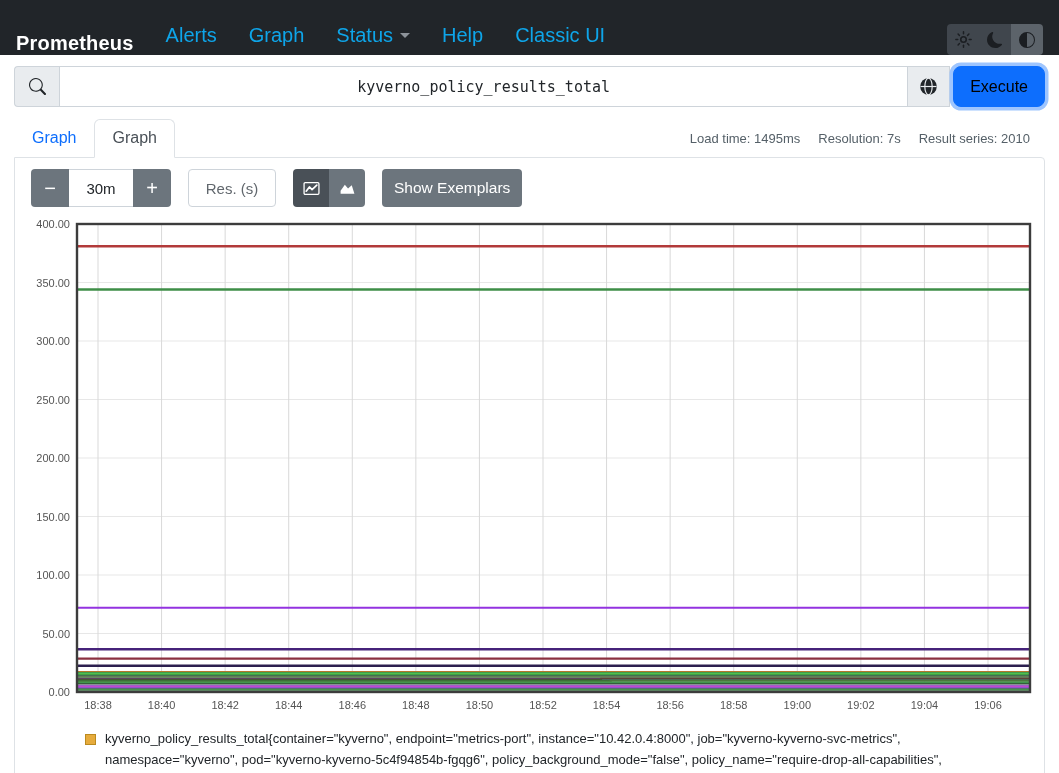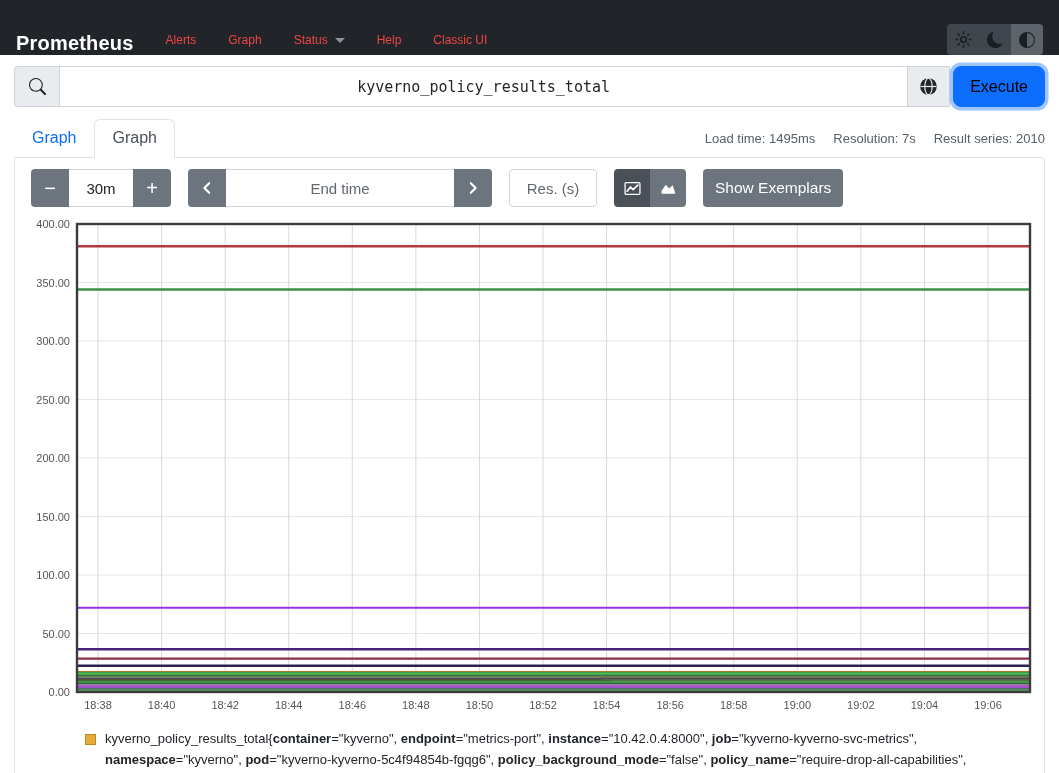--- a/index.html
+++ b/index.html
@@ -2,21 +2,21 @@
 <html><head>
 <meta charset="utf-8">
 <style>
   * { box-sizing: border-box; margin: 0; padding: 0; }
   html,body { width:1059px; height:773px; overflow:hidden; background:#fff;
     font-family:"Liberation Sans","DejaVu Sans",sans-serif; color:#212529; }
 
   
   .navbar { height:55px; background:#212529; display:flex; align-items:flex-end; padding:0 16px; }
   .brand { color:#fff; font-size:20px; font-weight:600; margin-right:24px; letter-spacing:.2px; }
-  .nav-link { color:#ef4444; font-size:12px; padding:8px 8px; margin-right:16px; cursor:pointer; display:flex; align-items:center; }
+  .nav-link { color:#0ea5e9; font-size:20px; padding:8px 8px; margin-right:16px; cursor:pointer; display:flex; align-items:center; }
   .caret { display:inline-block; width:0; height:0; border-left:5px solid transparent; border-right:5px solid transparent; border-top:5px solid #8d939a; margin-left:7px; }
   .theme-group { margin-left:auto; display:flex; border-radius:4px; overflow:hidden; }
   .theme-btn { width:32px; height:31px; background:#40464d; display:flex; align-items:center; justify-content:center; cursor:pointer; border:none; }
   .theme-btn.active { background:#5c636a; }
   .theme-btn svg { display:block; }
 
   
   .query-section { padding:11px 14px 8px; display:flex; }
   .input-group { display:flex; flex:1; height:41px; }
   .ig-addon { background:#e9ecef; border:1px solid #ced4da; width:45px; display:flex; align-items:center; justify-content:center; }
@@ -26,21 +26,21 @@
     font-family:"DejaVu Sans Mono","Liberation Mono",monospace; font-size:15px; color:#212529; outline:none;text-align:center; }
   .execute-btn { background:#0d6efd; color:#000000; font-size:16px; border:1px solid #0d6efd;
     border-radius:8px; padding:0 16px; margin-left:3px; cursor:pointer;
     box-shadow:0 0 0 3.5px #9ec5fe; position:relative; z-index:2; }
 
   
   .tabs-row { margin:4px 14px 0; display:flex; position:relative; z-index:1; }
   .tab { font-size:16px; padding:9px 17px; cursor:pointer; border:1px solid transparent; border-radius:6px 6px 0 0; }
   .tab.inactive { color:#0d6efd; }
   .tab.active { color:#495057; background:#fff; border-color:#dee2e6 #dee2e6 #fff; margin-bottom:-1px; }
-  .stats { position:absolute; right:0; top:12px; display:flex; gap:18px; font-size:13px; color:#556068; }
+  .stats { position:absolute; right:15px; top:12px; display:flex; gap:18px; font-size:13px; color:#556068; }
 
   
   .panel { margin:0 14px; border:1px solid #dee2e6; border-radius:0 4px 4px 4px; padding:9px 10px 20px; }
 
   
   .controls { display:flex; align-items:center; gap:17px; margin:2px 6px 10px; }
   .btn-sec { background:#6c757d; border:none; color:#fff; height:38px; cursor:pointer;
     display:flex; align-items:center; justify-content:center; font-size:16px; }
   .grp { display:flex; }
   .grp .btn-sec:first-child { border-radius:4px 0 0 4px; }
@@ -59,21 +59,21 @@
   .exemplars-btn { border-radius:4px; padding:13px 12px; font-size:15.5px; }
 
   
   .chart-wrap { margin-top:4px; }
   .chart-wrap svg { display:block; }
 
   
   .legend { display:flex; margin:16px 0 0 60px; max-width:930px; max-height:58px; overflow:hidden; cursor:pointer; }
   .legend-swatch { width:11px; height:11px; margin:5px 9px 0 0; flex:none; }
   .legend-text { font-size:13px; line-height:20.5px; color:#212529; word-break:break-word; }
-  .legend-text b { font-weight:700; }
+  .legend-text b { font-weight:400; }
 </style>
 </head>
 <body>
 
 <nav class="navbar">
   <span class="brand">Prometheus</span>
   <span class="nav-link">Alerts</span>
   <span class="nav-link">Graph</span>
   <span class="nav-link">
     <span>Status</span>
@@ -141,33 +141,20 @@
 
 <div class="panel">
 
   <div class="controls">
     <div class="grp">
       <button class="btn-sec sq">−</button>
       <input class="range-input" type="text" value="30m" style="">
       <button class="btn-sec sq">+</button>
     </div>
 
-    <div class="grp">
-      <button class="btn-sec sq">
-        <svg width="14" height="14" viewBox="0 0 16 16">
-          <path d="M10.5 2.5 L5 8 L10.5 13.5" fill="none" stroke="#fff" stroke-width="2.4" stroke-linecap="round" stroke-linejoin="round"></path>
-        </svg>
-      </button>
-      <input class="time-input" type="text" placeholder="End time" style="">
-      <button class="btn-sec sq">
-        <svg width="14" height="14" viewBox="0 0 16 16">
-          <path d="M5.5 2.5 L11 8 L5.5 13.5" fill="none" stroke="#fff" stroke-width="2.4" stroke-linecap="round" stroke-linejoin="round"></path>
-        </svg>
-      </button>
-    </div>
 
     <input class="res-input" type="text" placeholder="Res. (s)" style="">
 
     <div class="chart-toggle">
       <button class="btn-sec ct-btn active">
         <svg width="17" height="17" viewBox="0 0 16 16">
           <rect x="1" y="2.5" width="14" height="11" rx="1" fill="none" stroke="#fff" stroke-width="1.2"></rect>
           <path d="M3 10.5 L6 6.5 L8.5 9 L13 4.8" fill="none" stroke="#fff" stroke-width="1.6" stroke-linecap="round" stroke-linejoin="round"></path>
         </svg>
       </button>

